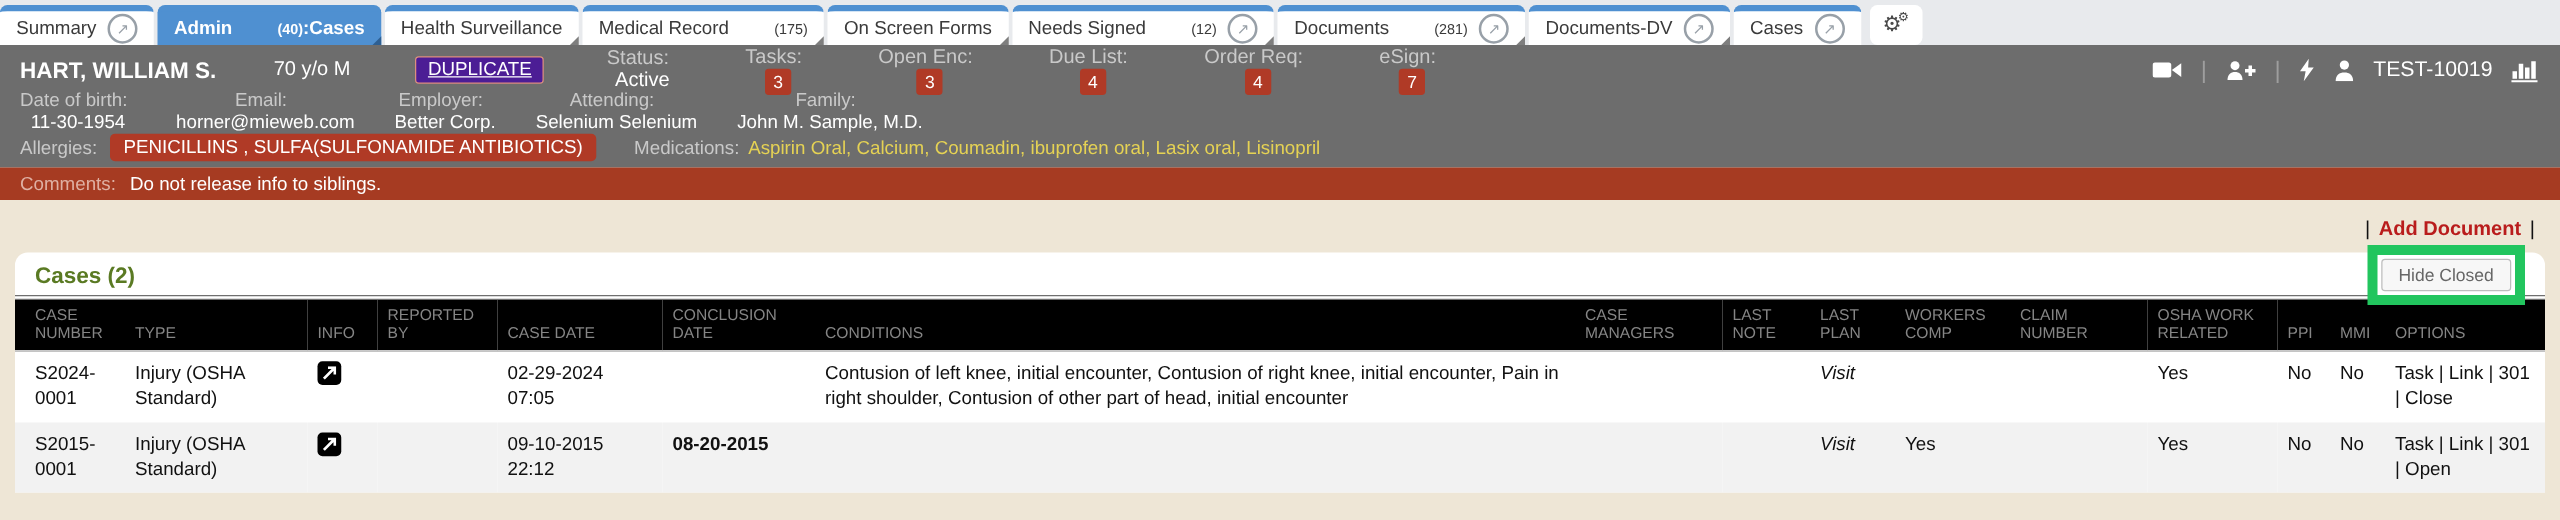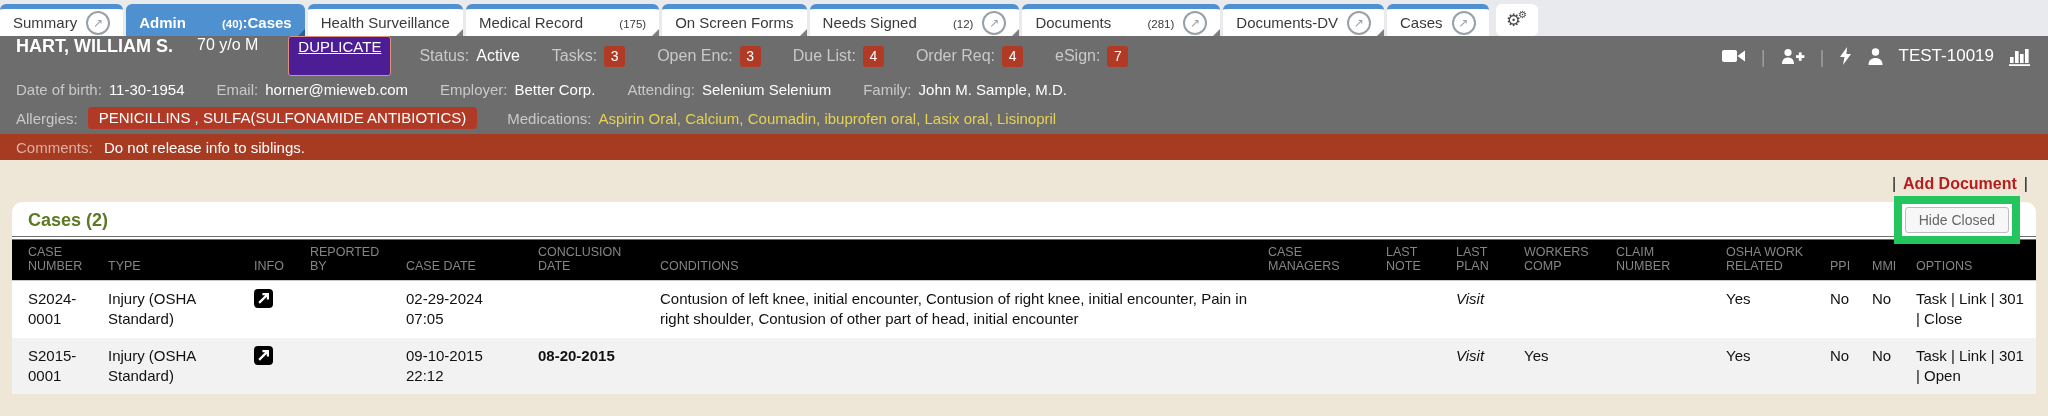--- a/index.html
+++ b/index.html
@@ -21,26 +21,26 @@
   .tab.active .fold { border-bottom-color:#2e5f92; }
   .ext-circle { width:20px; height:20px; border:2px solid #98a0a8; border-radius:50%; color:#98a0a8;
                 display:flex; align-items:center; justify-content:center; font-size:12px; margin-left:9px;
                 font-family:"DejaVu Sans", sans-serif; font-weight:normal; }
   .gear-tab { height:32px; width:42px; background:#fff; border-radius:6px; margin-left:4px;
               display:flex; align-items:center; justify-content:center; cursor:pointer; }
   .gear-main { font-family:"DejaVu Sans", sans-serif; font-size:17px; color:#4a4a4a; }
   .gear-small { font-family:"DejaVu Sans", sans-serif; font-size:10px; color:#4a4a4a; margin-left:-3px; margin-top:-12px; }
   
   .patient-strip { background:#6d6d6d; color:#fff; }
-  .p-row1 { display:flex; height:40px; padding:0 16px; font-size:16px; }
+  .p-row1 { display:flex; align-items:center; height:40px; padding:0 16px; font-size:16px;gap:22px; }
   .p-name { font-size:18px; font-weight:bold; margin-right:24px; }
   .p-age { margin-right:30px; }
   .flag { background:#4c1d95; border:1px solid #dd8f7e; border-radius:3px; padding:1px 9px 2px;
           text-decoration:underline; font-size:15px; margin-right:28px; cursor:pointer; }
-  .pair { display:flex; align-items:center; margin-right:32px; }
+  .pair { display:flex; align-items:center; margin-right:32px;flex-direction:column; }
   .p-label { color:#c9c9c9; margin-right:7px; }
   .badge { background:#b03a26; border-radius:3px; min-width:11px; height:21px; display:inline-flex;
            align-items:center; justify-content:center; padding:0 5px; font-size:14px; color:#fff; cursor:pointer; }
   .p-right { margin-left:auto; display:flex; align-items:center; gap:15px; font-size:17px; }
   .vsep { color:#9e9e9e; font-size:19px; line-height:1; }
   .hicon { display:flex; align-items:center; cursor:pointer; }
   .p-row2 { display:flex; align-items:center; height:26px; padding:0 16px; font-size:15px; }
   .p-row3 { display:flex; align-items:center; height:32px; padding:0 16px; font-size:15px; }
   .allergy-box { background:#b03a26; border-radius:4px; padding:2px 11px 3px; margin-right:30px; color:#fff; cursor:pointer; }
   .meds { color:#e5d254; cursor:pointer; }

